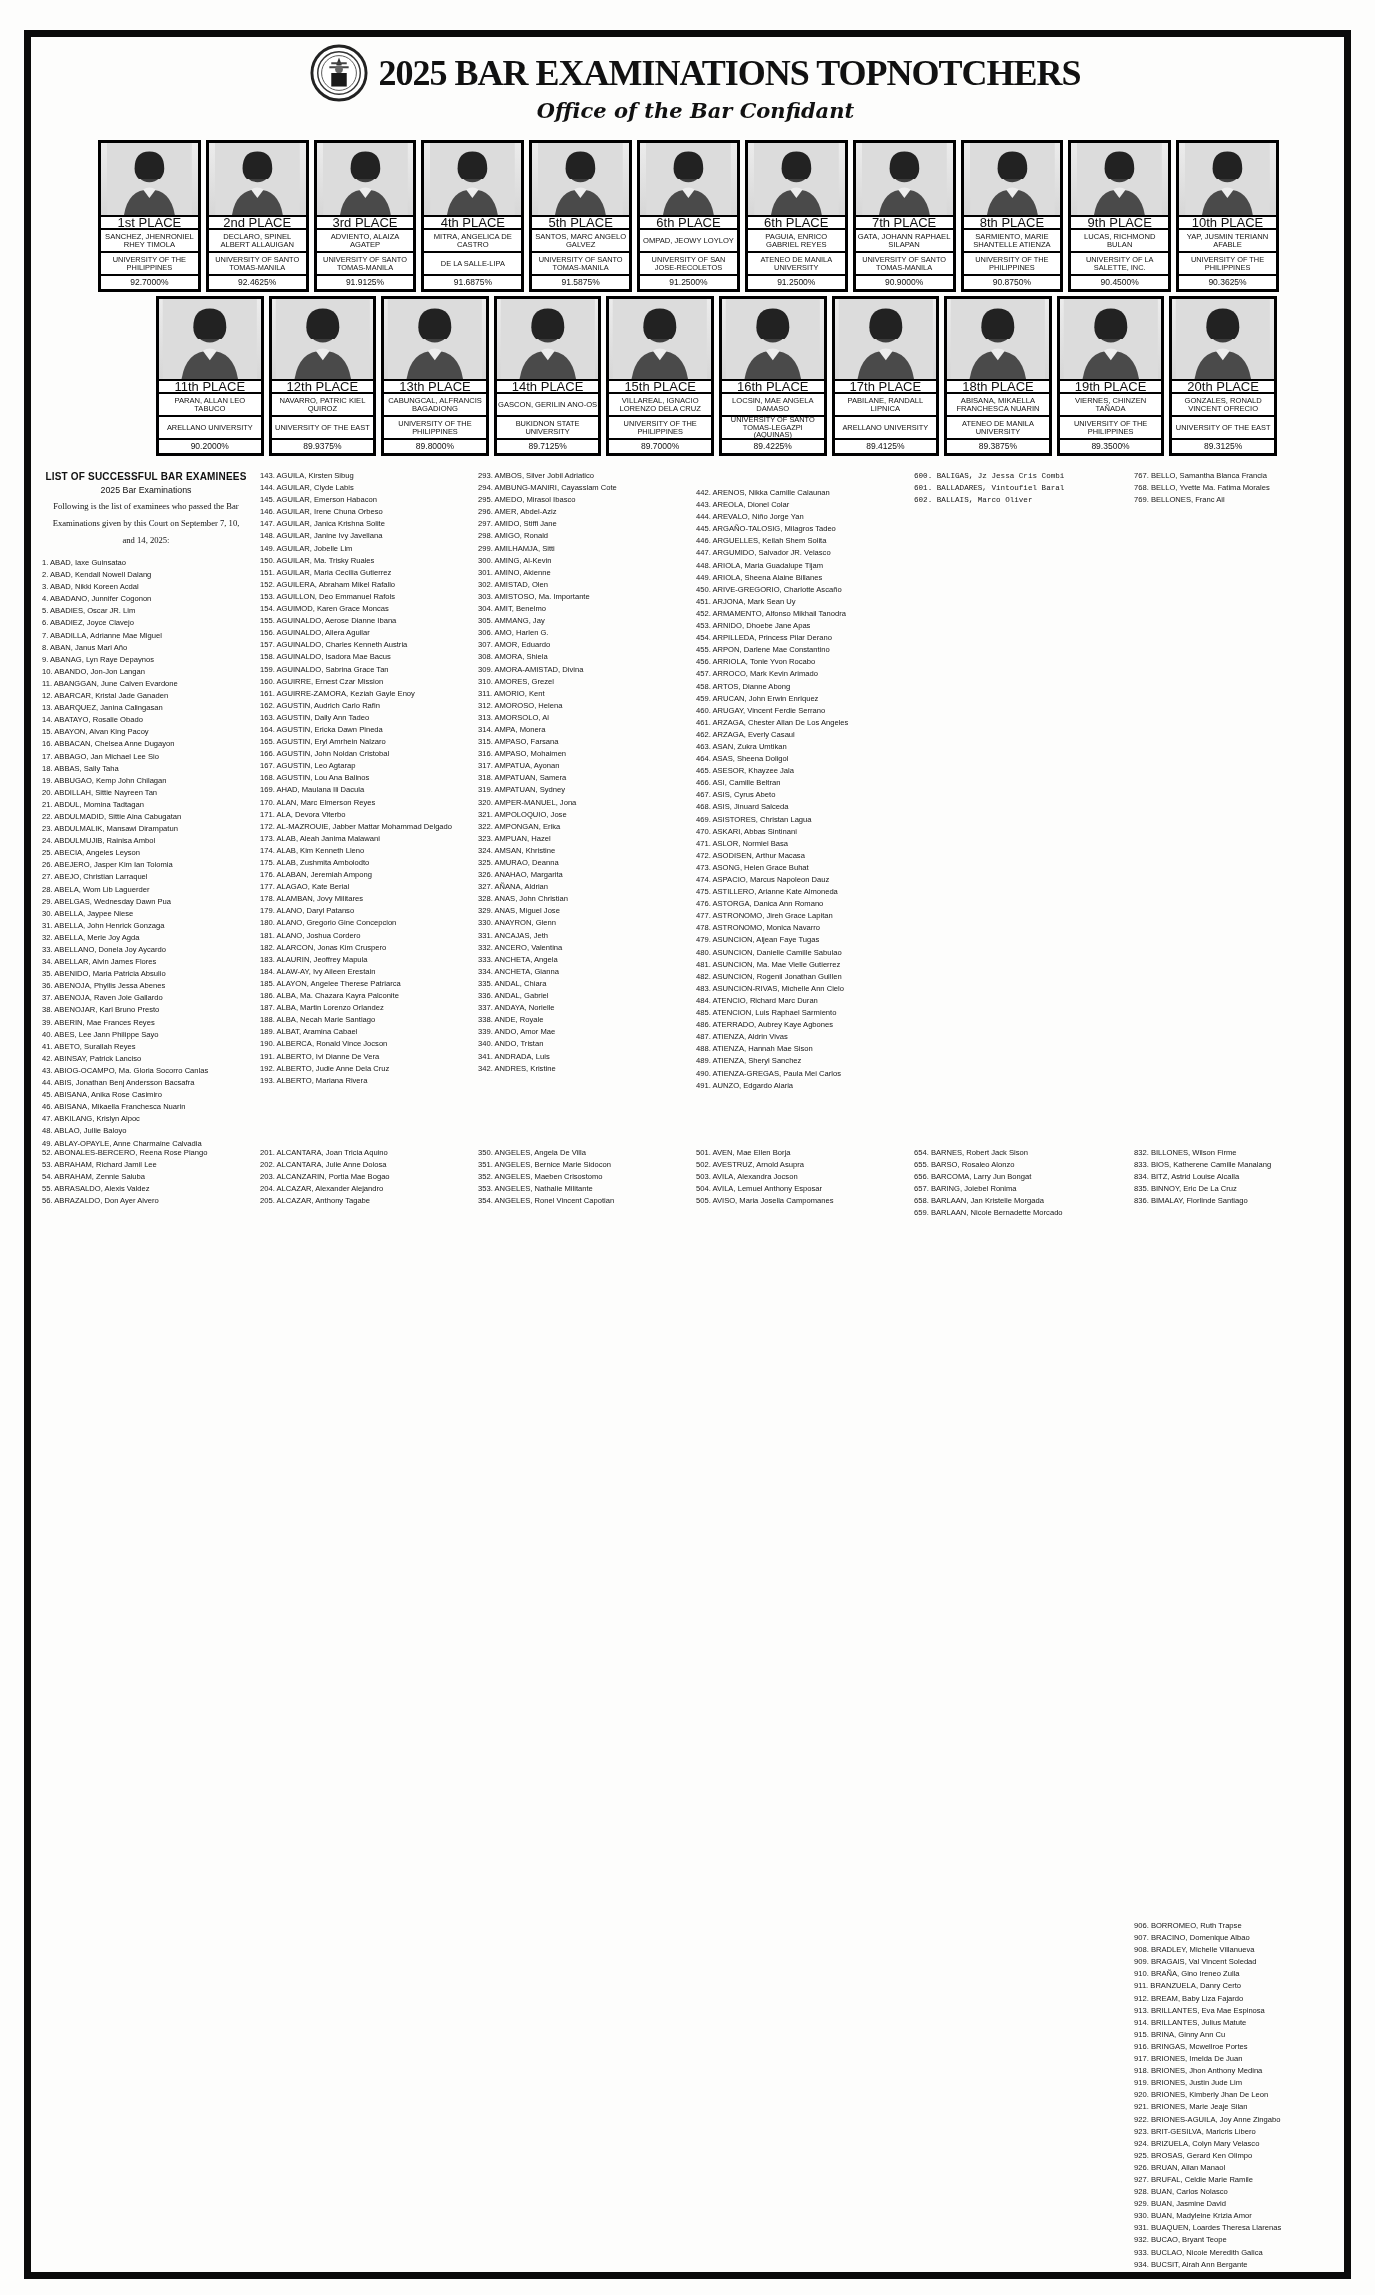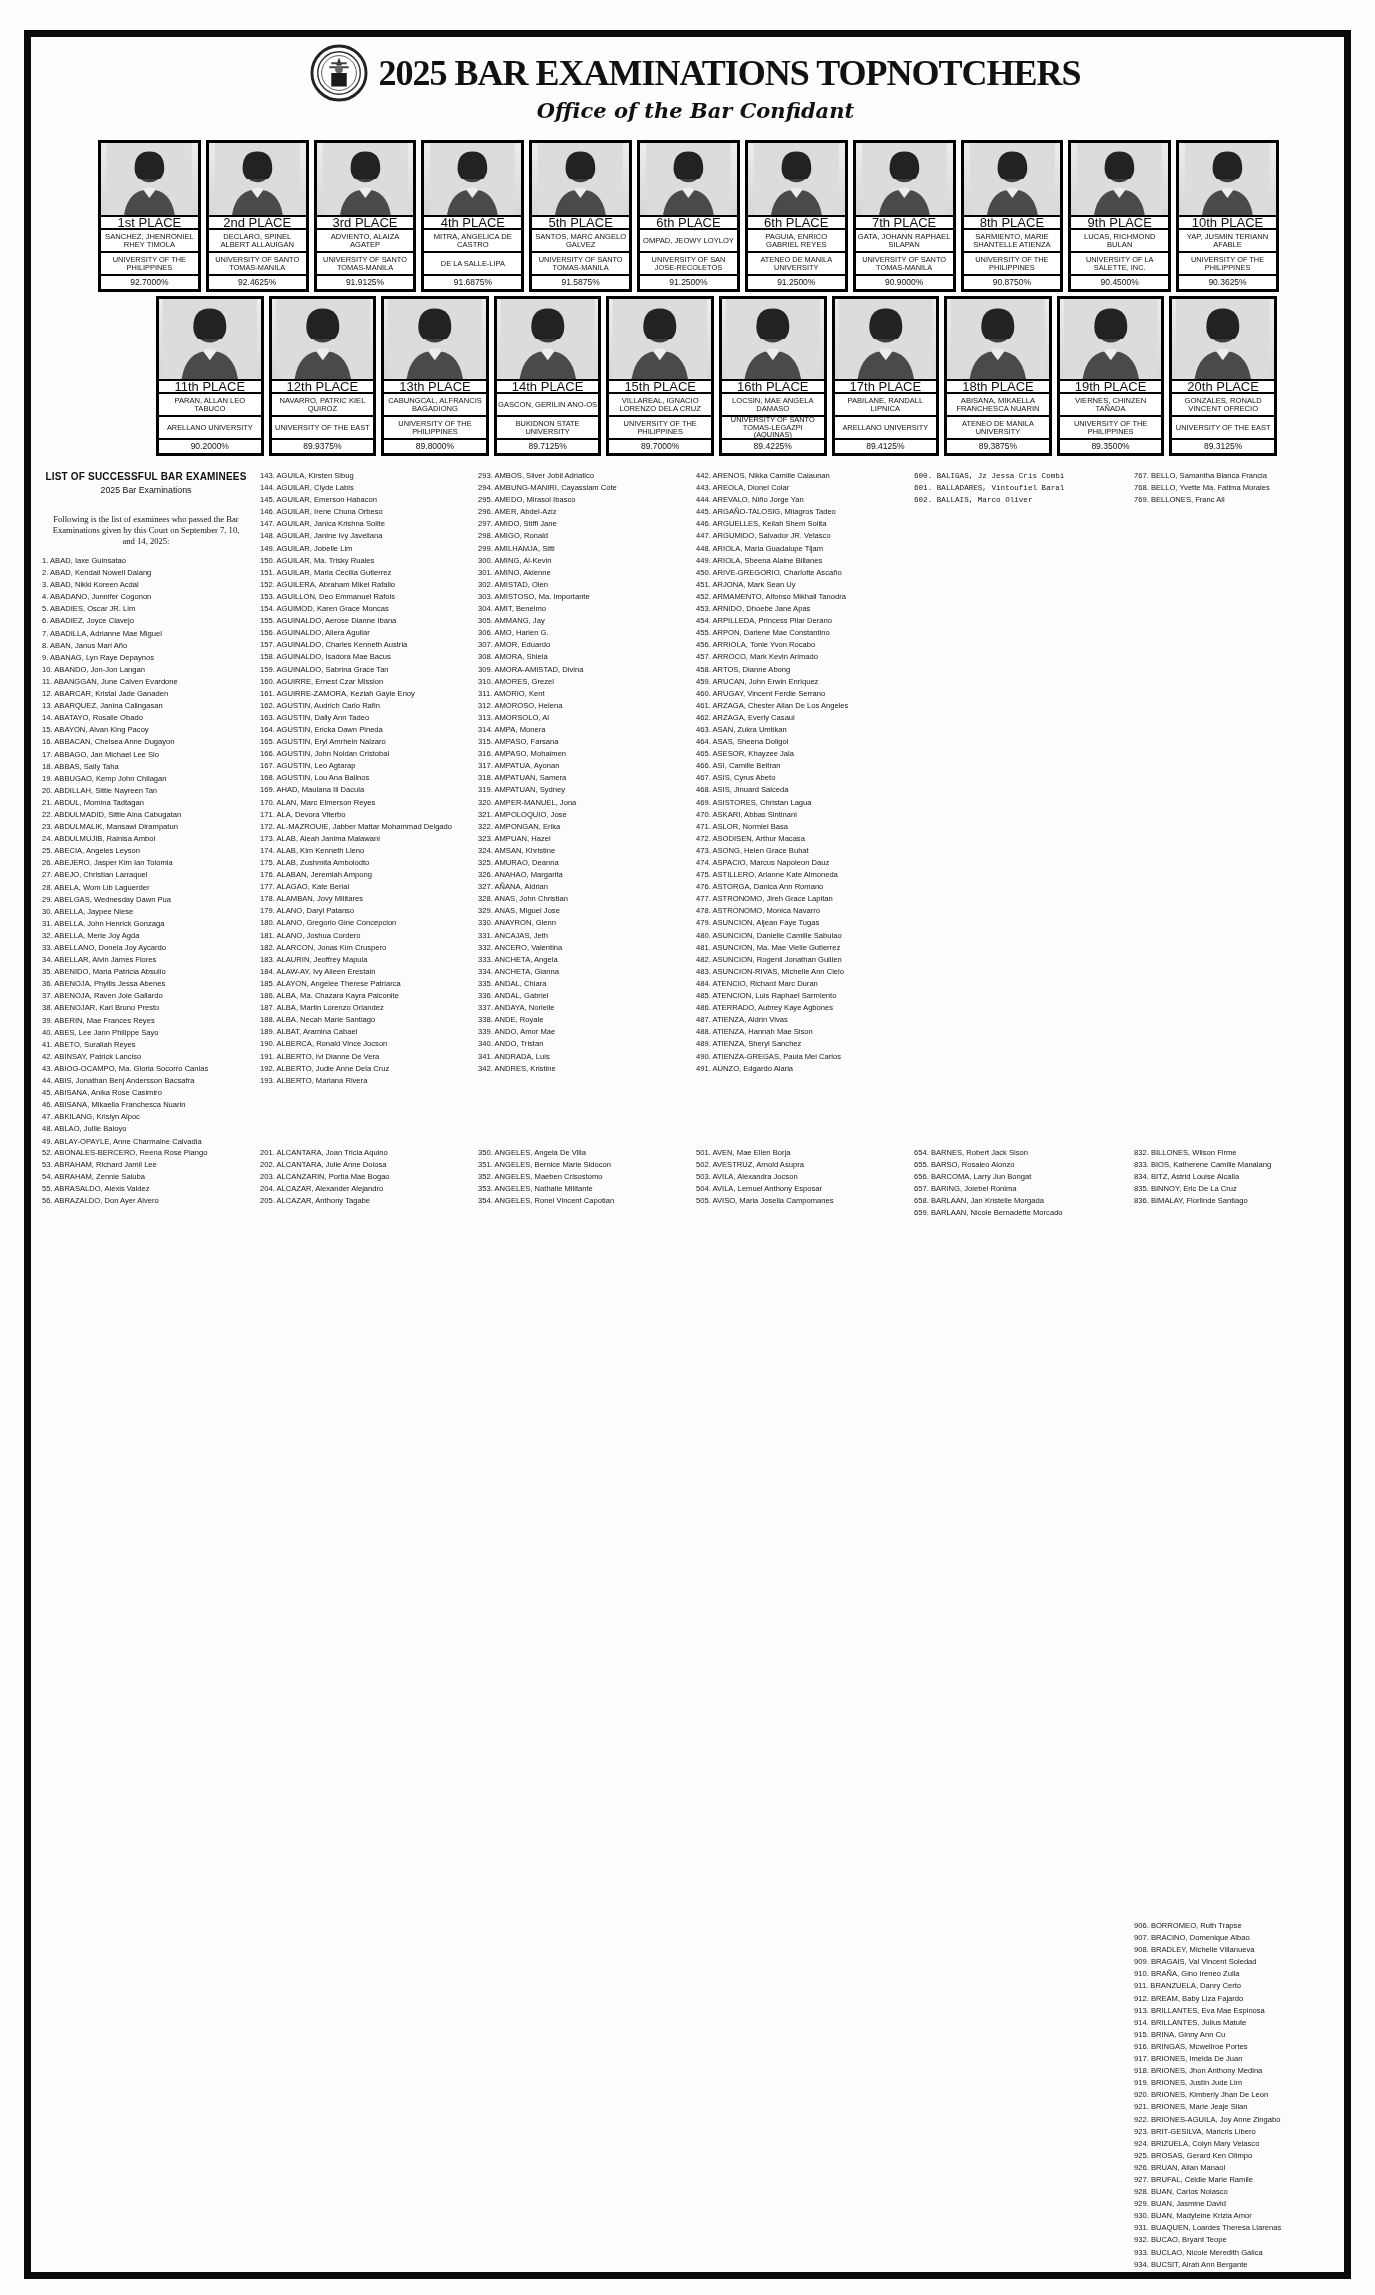--- a/index.html
+++ b/index.html
@@ -26,21 +26,21 @@
   .school{font-size:7.4px;height:19px;flex:0 0 auto;}
   .rating{font-size:8.5px;height:11px;flex:0 0 auto;}
   
   .list{position:absolute;top:465px;left:42px;right:30px;bottom:14px;}
   .lcol{position:absolute;top:0;width:208px;height:100%;}
   .seg{position:absolute;left:0;right:0;}
   .ent{font-size:7.6px;line-height:12.1px;white-space:nowrap;color:#161616;}
   .list-head{font-size:10px;font-weight:700;text-align:center;letter-spacing:.2px;}
   .list-sub{font-size:8.8px;text-align:center;margin-top:3px;}
   .list-intro{font-family:"Liberation Serif",serif;font-size:8.6px;text-align:center;
-              margin:19px 4px 8px 4px;line-height:11px;}
+              margin:3px 4px 8px 4px;line-height:17px;}
 </style>
 </head>
 <body>
 
 <div class="page">
   <div class="frame"></div>
 
   <div class="hdr">
     <div class="hdr-line">
       <span class="seal">
@@ -560,21 +560,21 @@
         </div>
         <div class="seg" style="top: 682px;">
           <div class="ent">350. ANGELES, Angela De Villa</div>
           <div class="ent">351. ANGELES, Bernice Marie Sidocon</div>
           <div class="ent">352. ANGELES, Maeben Crisostomo</div>
           <div class="ent">353. ANGELES, Nathalie Militante</div>
           <div class="ent">354. ANGELES, Ronel Vincent Capotian</div>
         </div>
       </div>
       <div class="lcol" style="left: 654px;">
-        <div class="seg" style="top: 5px;">
+        <div class="seg" style="top: 22px;">
           <div class="ent">442. ARENOS, Nikka Camille Calaunan</div>
           <div class="ent">443. AREOLA, Dionel Colar</div>
           <div class="ent">444. AREVALO, Niño Jorge Yan</div>
           <div class="ent">445. ARGAÑO-TALOSIG, Milagros Tadeo</div>
           <div class="ent">446. ARGUELLES, Keilah Shem Solita</div>
           <div class="ent">447. ARGUMIDO, Salvador JR. Velasco</div>
           <div class="ent">448. ARIOLA, Maria Guadalupe Tijam</div>
           <div class="ent">449. ARIOLA, Sheena Alaine Billanes</div>
           <div class="ent">450. ARIVE-GREGORIO, Charlotte Ascaño</div>
           <div class="ent">451. ARJONA, Mark Sean Uy</div>

